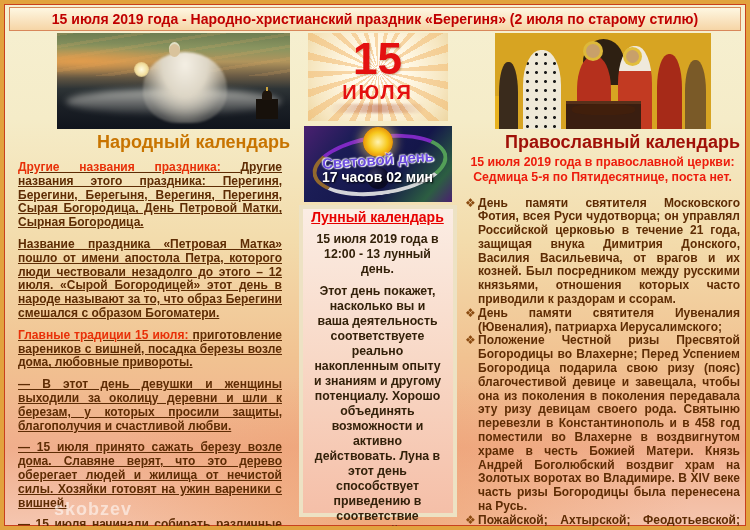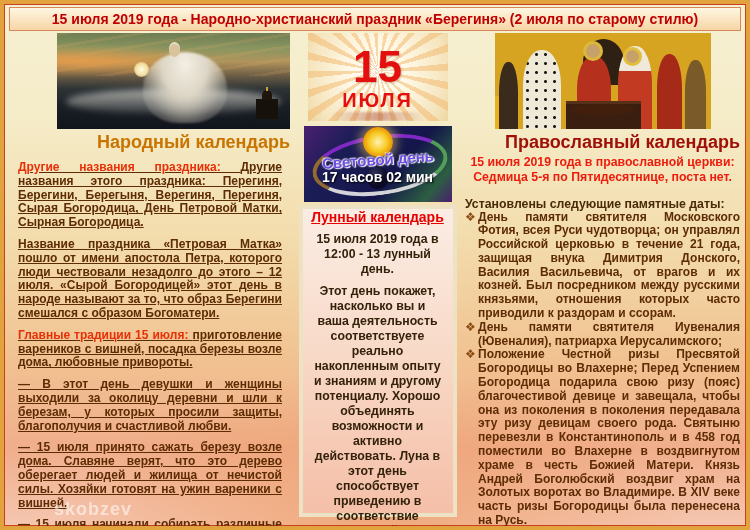--- a/index.html
+++ b/index.html
@@ -46,21 +46,21 @@
   .body-txt p{margin:8px;text-align:justify;font-size:12px;font-weight:700;color:#5E2C04;line-height:1.15;text-decoration:underline;}
   .red-lead{color:#E83008;}
   .watermark{position:absolute;left:44px;bottom:8px;font-size:18px;font-weight:800;
              color:rgba(255,255,255,.55);letter-spacing:1px;}
 
   
   .datebox{position:relative;width:140px;height:88px;margin:0 auto;overflow:hidden;text-align:center;
            background:radial-gradient(circle at 50% 45%, #FFFFFF 0%, #FFF8E6 35%, #F6E6C0 78%, #EDD6A2 100%);}
   .rays{position:absolute;inset:-34px;
         background:repeating-conic-gradient(from -6deg at 50% 46%, rgba(242,186,112,.55) 0deg 6deg, rgba(255,255,255,0) 6deg 15deg);}
-  .d15{position:relative;font-size:44px;font-weight:800;color:#E41010;line-height:46px;margin-top:11px;
+  .d15{position:relative;font-size:44px;font-weight:800;color:#E41010;line-height:46px;margin-top:3px;
        text-shadow:1px 1px 2px rgba(120,60,0,.35);}
   .dmon{position:relative;font-size:20px;font-weight:800;color:#E41010;letter-spacing:2px;line-height:21px;}
   .date-caption{position:relative;height:9px;width:68%;margin:1px auto 0;border-radius:4px;filter:blur(1px);
        background:linear-gradient(90deg,transparent,rgba(150,40,20,.40),transparent);}
 
   
   .daylight{position:relative;width:148px;height:76px;margin:5px auto 3px;overflow:hidden;
             background:linear-gradient(130deg,#4A2070 0%,#1B1D56 28%,#14164A 62%,#2C5E42 86%,#4A2070 100%);}
   .ring{position:absolute;left:8px;top:9px;width:128px;height:52px;border:4px solid;border-radius:50%;
         border-color:#8A2BD0 #58A85A #E8E8E8 #A0722A;transform:rotate(-8deg);opacity:.9;}
@@ -172,21 +172,20 @@
         <div class="fig fig-white"></div>
         <div class="fig fig-redc"></div>
         <div class="fig fig-white2"></div>
         <div class="fig fig-redr"></div>
         <div class="fig fig-goldr"></div>
         <div class="altar"></div>
         <div class="relic"></div>
       </div>
       <div class="h-orth">Православный календарь</div>
       <div class="orth-sub">15 июля 2019 года в православной церкви: Седмица 5-я по Пятидесятнице, поста нет.</div>
-      <div class="orth-intro">Установлены следующие памятные даты:</div>
       <div class="bullets">
         <div class="li">
             <span class="blt">❖</span>
             <span class="txt">День памяти святителя Московского Фотия, всея Руси чудотворца; он управлял Российской церковью в течение 21 года, защищая внука Димитрия Донского, Василия Васильевича, от врагов и их козней. Был посредником между русскими князьями, отношения которых часто приводили к раздорам и ссорам.</span>
           </div>
         <div class="li">
             <span class="blt">❖</span>
             <span class="txt">День памяти святителя Иувеналия (Ювеналия), патриарха Иерусалимского;</span>
           </div>
         <div class="li">

